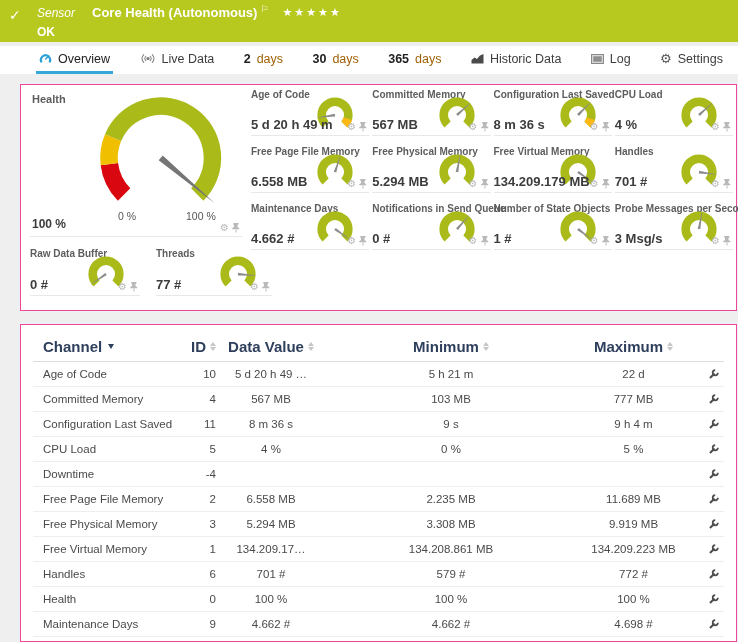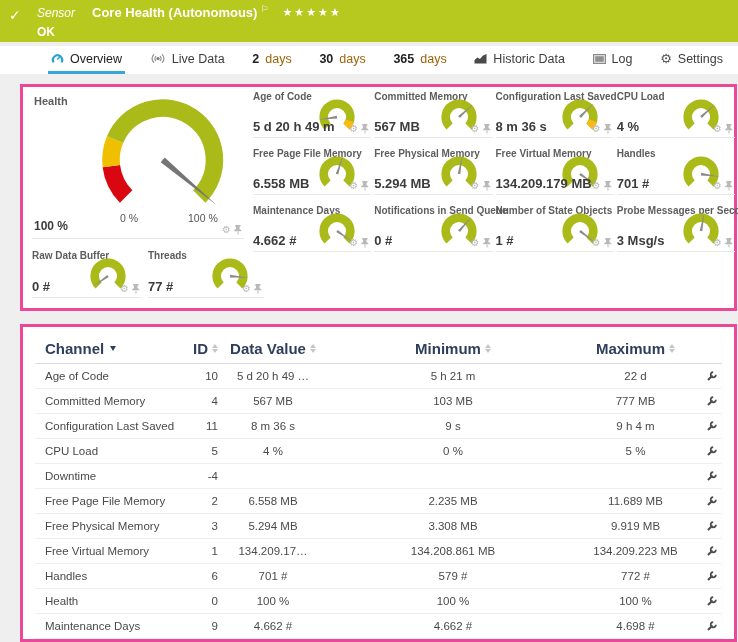--- a/index.html
+++ b/index.html
@@ -13,29 +13,29 @@
   .hdr{position:absolute;top:0;left:0;right:0;height:42px;background:#b7c81e;color:#fff}
   .hdr .check{position:absolute;left:9px;top:7px;font-size:14px;font-weight:bold}
   .hdr-line1{position:absolute;left:37px;top:5px;display:flex;align-items:baseline;white-space:nowrap}
   .hdr .kind{font-style:italic;font-size:12px;margin-right:17px}
   .hdr .title{font-weight:bold;font-size:13px}
   .hdr .flag{font-size:9px;vertical-align:super;margin-left:3px;position:relative;top:-5px}
   .hdr .stars{font-size:11px;letter-spacing:2px;margin-left:14px;position:relative;top:-1px}
   .hdr .status{position:absolute;left:37px;top:25px;font-size:12px;font-weight:bold}
   
   .tabstrip{position:absolute;top:46px;left:0;right:0;height:28px;background:#fff;
-    display:flex;justify-content:space-between;align-items:stretch;padding:0 12px 0 48px}
+    display:flex;justify-content:space-between;align-items:stretch;padding:0 12px 0 36px}
   .tab{display:flex;align-items:center;gap:6px;font-size:12.5px;color:#3d3d3d;
     padding:0 3px;box-sizing:border-box;border-bottom:3px solid transparent;cursor:pointer}
   .tab.active{border-bottom-color:#35a7d9;color:#222}
   .tab .num{font-weight:bold;color:#222}
   .tab .word{color:#a16207}
   .tab .gearglyph{font-size:13px;color:#555;line-height:1}
   
-  .panel{position:absolute;left:20px;width:717px;background:#fff;border:3px solid #ec4899;box-sizing:border-box}
+  .panel{position:absolute;left:20px;width:717px;background:#fff;border:1px solid #ec4899;box-sizing:border-box}
   #gauges-panel{top:84px;height:227px}
   #table-panel{top:324px;height:318px;overflow:hidden;padding:0 12px}
   
   #health-cell{position:absolute;left:9px;top:6px;width:212px;height:145px;border-bottom:1px solid #e8e8e8}
   .g-title{font-size:10px;font-weight:bold;color:#5d5d5d;white-space:nowrap}
   #health-cell .g-title{position:absolute;left:2px;top:2px;font-size:11px}
   #health-svg{position:absolute;left:42px;top:2px}
   .scale-lbl{position:absolute;font-size:10.5px;color:#555}
   #health-scale-min{left:88px;top:119px}
   #health-scale-max{left:156px;top:119px}
@@ -43,21 +43,21 @@
   #health-value{position:absolute;left:2px;bottom:5px;font-size:12px}
   .cell-icons{position:absolute;right:2px;bottom:3px;display:flex;gap:3px;align-items:center}
   .gear{font-size:10px;color:#b9b9b9;line-height:1;cursor:pointer}
   
   #gauge-grid{position:absolute;left:230px;top:4px;width:482px;
     display:grid;grid-template-columns:repeat(4,1fr);column-gap:3px;grid-auto-rows:47px;row-gap:10px}
   .gcell{position:relative;border-bottom:1px solid #e8e8e8;cursor:pointer}
   .gcell .g-title{position:absolute;left:0;top:0;overflow:visible}
   .gcell .dial{position:absolute;right:12px;top:7px}
   .gcell .g-value{position:absolute;left:0;bottom:3px}
-  #bottom-cells{position:absolute;left:9px;top:163px;display:flex;gap:6px}
+  #bottom-cells{position:absolute;left:9px;top:163px;display:flex;gap:16px}
   #bottom-cells .gcell{width:110px;height:47px}
   #bottom-cells .gcell:last-child{width:116px}
   
   .thead,.trow{display:grid;grid-template-columns:158px 25px 110px 250px 115px 1fr;align-items:center}
   .thead{height:30px;margin-top:6px;border-bottom:1px solid #dcdcdc;
     font-size:15px;font-weight:bold;color:#2e3f5c}
   .trow{height:24px;border-bottom:1px solid #eeeeee;font-size:11.5px;color:#4a4a4a}
   .th{display:flex;align-items:center;cursor:pointer}
   .c-ch{justify-content:flex-start;padding-left:10px;text-align:left}
   .c-id{justify-content:center;text-align:right}

